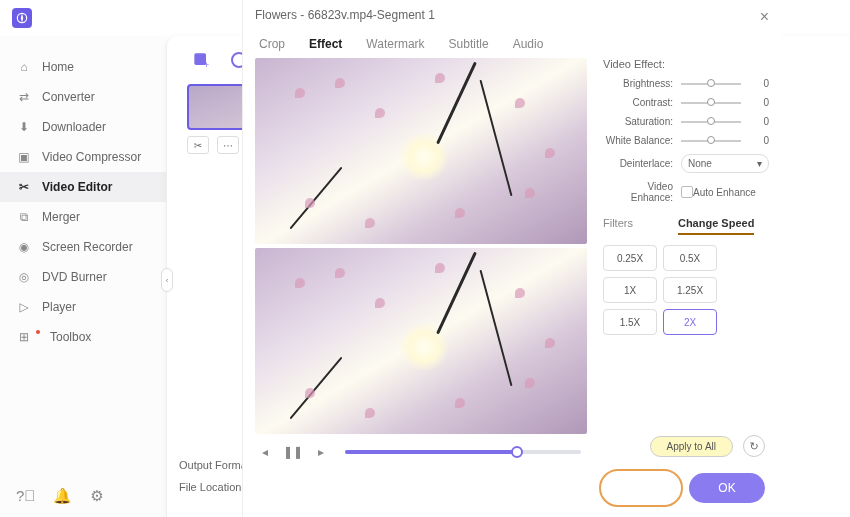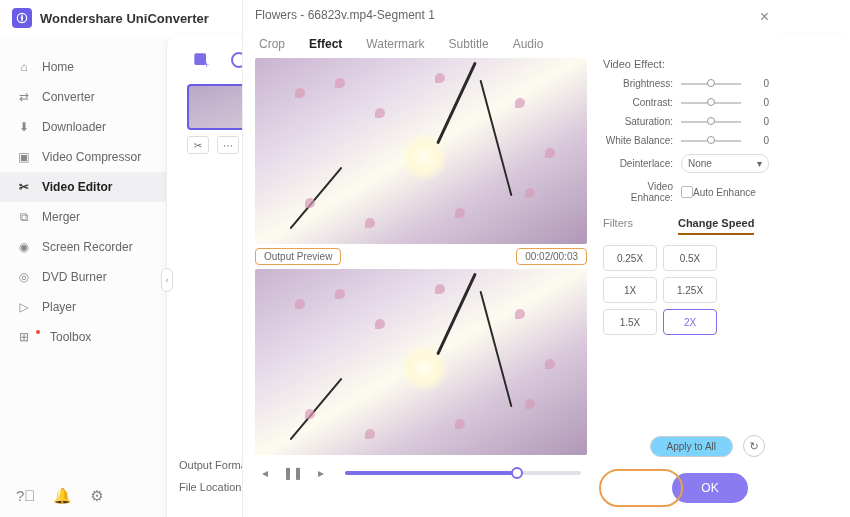--- a/index.html
+++ b/index.html
@@ -81,40 +81,39 @@
 
 .subtabs { display: flex; gap: 20px; font-size: 11px; color: #888; margin-bottom: 10px; }
 .subtab { cursor: pointer; padding-bottom: 4px; }
 .subtab.active { color: #333; font-weight: 600; border-bottom: 2px solid #a16207; margin-left: 25px; }
 
 .speed-grid { display: flex; flex-wrap: wrap; gap: 6px; }
 .speed-btn { width: 54px; height: 26px; border: 1px solid #ddd; border-radius: 4px; display: flex; align-items: center; justify-content: center; font-size: 10px; color: #555; cursor: pointer; }
 .speed-btn.active { border-color: #7c6ee8; color: #7c6ee8; }
 
 .apply-row { position: absolute; right: 16px; bottom: 60px; display: flex; gap: 10px; align-items: center; }
-.apply-btn { border: 1px solid #ccc; border-radius: 14px; padding: 4px 16px; font-size: 10px; color: #555; cursor: pointer; background: #7dd3fc; }
+.apply-btn { border: 1px solid #ccc; border-radius: 14px; padding: 4px 16px; font-size: 10px; color: #555; cursor: pointer; background: #fef9c3; }
 .refresh { width: 22px; height: 22px; border: 1px solid #ccc; border-radius: 50%; display: flex; align-items: center; justify-content: center; font-size: 11px; color: #666; cursor: pointer; }
 
-.footer-btns { position: absolute; right: 33px; bottom: 14px; display: flex; }
+.footer-btns { position: absolute; right: 16px; bottom: 14px; display: flex; }
 .btn { width: 76px; height: 30px; border-radius: 15px; display: flex; align-items: center; justify-content: center; font-size: 12px; cursor: pointer; }
 .btn-ok { background: #8a7cf0; color: #fff; }
 .btn-cancel { background: #fff; border: 1px solid #ccc; color: #555; }
 .ok-highlight { position: absolute; right: 98px; bottom: 10px; width: 84px; height: 38px; border: 2px solid #e8a050; border-radius: 20px; pointer-events: none; }
 </style>
 </head>
 <body>
 
 <div class="titlebar">
   <div class="logo">
     <svg viewBox="0 0 24 24" fill="#fff">
         <circle cx="12" cy="12" r="8" fill="none" stroke="#fff" stroke-width="2"></circle>
         <path d="M12 4 L14 12 L12 20 L10 12 Z" fill="#fff"></path>
       </svg>
   </div>
-  <div class="app-title">Wondershare UniConverter</div>
 </div>
 
 <div class="main-layout">
   <div class="sidebar">
     <div class="side-item">
         <span class="side-icon">⌂</span>
         <span>Home</span>
       </div>
     <div class="side-item">
         <span class="side-icon">⇄</span>
@@ -207,24 +206,20 @@
           <div class="blossom" style="left:80px;top:20px"></div>
         <div class="blossom" style="left:120px;top:50px"></div>
           <div class="blossom" style="left:180px;top:15px"></div>
         <div class="blossom" style="left:260px;top:40px"></div>
           <div class="blossom" style="left:290px;top:90px"></div>
         <div class="blossom" style="left:50px;top:140px"></div>
           <div class="blossom" style="left:110px;top:160px"></div>
         <div class="blossom" style="left:200px;top:150px"></div>
           <div class="blossom" style="left:270px;top:130px"></div>
       </div>
-      <div class="preview-meta">
-        <span class="pill">Output Preview</span>
-        <span class="pill">00:02/00:03</span>
-      </div>
       <div class="preview-box" style="margin-top:4px">
         <div class="sun"></div>
         <div class="branch b1"></div>
           <div class="branch b2"></div>
           <div class="branch b3"></div>
         <div class="blossom" style="left:40px;top:30px"></div>
           <div class="blossom" style="left:80px;top:20px"></div>
         <div class="blossom" style="left:120px;top:50px"></div>
           <div class="blossom" style="left:180px;top:15px"></div>
         <div class="blossom" style="left:260px;top:40px"></div>

